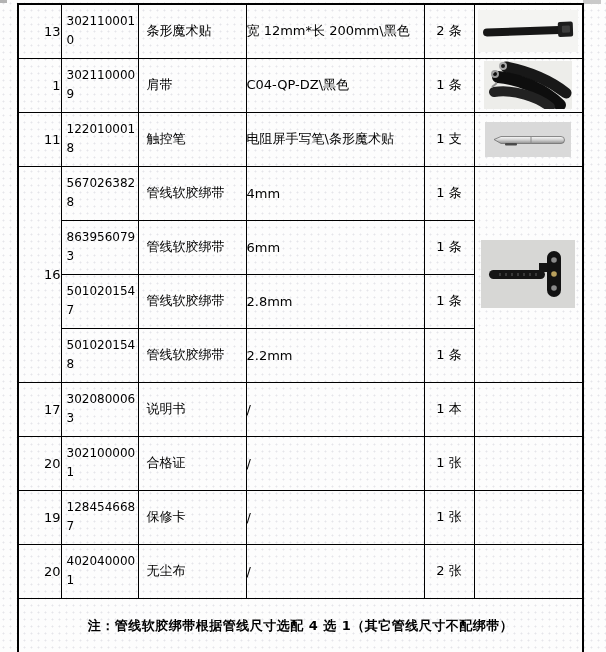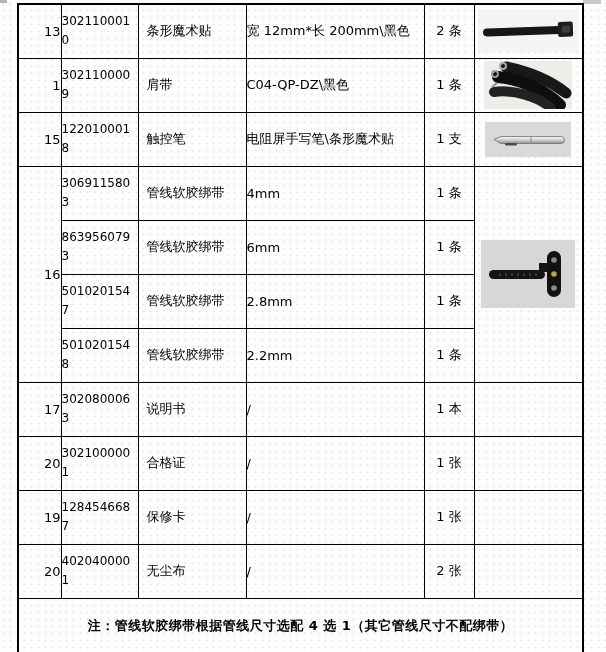--- a/index.html
+++ b/index.html
@@ -39,20 +39,21 @@
     font-size: 13px;
     vertical-align: middle;
     overflow: hidden;
   }
   tr.content-row { height: 54px; }
   tr.note-row { height: 57px; }
   td.c-no { text-align: right; }
   td.c-code {
     font-size: 12px;
     text-align: left;
+    padding-left: 5px;
     padding-right: 1px;
     word-break: break-all;
     line-height: 19px;
     letter-spacing: 0;
   }
   td.c-name { text-align: left; padding-left: 8px; margin-left: 24px; }
   td.c-spec { text-align: left; }
   td.c-qty { text-align: center; }
   td.c-img { text-align: center; padding: 0; }
   td.c-img svg { display: block; margin: 0 auto; }
@@ -112,21 +113,21 @@
             <path d="M14,16 C36,18 60,28 76,44" stroke="#0e0e0e" stroke-width="12" fill="none" stroke-linecap="round"></path>
             <path d="M10,31 C30,28 54,36 66,46" stroke="#222" stroke-width="10" fill="none" stroke-linecap="round"></path>
             <circle cx="11" cy="13" r="3" fill="none" stroke="#9a9a9a" stroke-width="2"></circle>
             <circle cx="19" cy="5" r="3" fill="none" stroke="#ababab" stroke-width="2"></circle>
             <path d="M8,26 l5,-4" stroke="#8f8f8f" stroke-width="2"></path>
           </svg>
         </td>
       </tr>
 
       <tr class="content-row">
-        <td class="c-no">15</td>
+        <td class="c-no">11</td>
         <td class="c-code">1220100018</td>
         <td class="c-name">触控笔</td>
         <td class="c-spec">电阻屏手写笔\条形魔术贴</td>
         <td class="c-qty">1 支</td>
         <td class="c-img">
           <svg width="86" height="35" viewBox="0 0 86 35">
             <defs>
               <linearGradient id="penGrad" x1="0" y1="0" x2="0" y2="1">
                 <stop offset="0" stop-color="#fafafa"></stop>
                 <stop offset="0.5" stop-color="#cfcfcf"></stop>
@@ -136,21 +137,21 @@
             <rect width="86" height="35" fill="#d9d9d9"></rect>
             <path d="M9,17.5 L16,14.5 H76 a3.5,3.5 0 0 1 0,7 H16 Z" fill="url(#penGrad)" stroke="#6f6f6f" stroke-width="0.8"></path>
             <line x1="46" y1="14.5" x2="46" y2="21.5" stroke="#8a8a8a" stroke-width="1"></line>
             <rect x="20" y="21" width="12" height="2.5" rx="1" fill="#4a4a4a"></rect>
           </svg>
         </td>
       </tr>
 
       <tr class="content-row">
         <td class="c-no" rowspan="4">16</td>
-        <td class="c-code">3069115803</td>
+        <td class="c-code">5670263828</td>
         <td class="c-name">管线软胶绑带</td>
         <td class="c-spec">4mm</td>
         <td class="c-qty">1 条</td>
         <td class="c-img" rowspan="4">
           <svg width="94" height="68" viewBox="0 0 94 68">
             <rect width="94" height="68" fill="#d7d7d5"></rect>
             <rect x="8" y="30" width="56" height="9" rx="4.5" fill="#141414"></rect>
             <g fill="#383838">
               <rect x="18" y="33" width="2" height="3"></rect>
                 <rect x="24" y="33" width="2" height="3"></rect>

